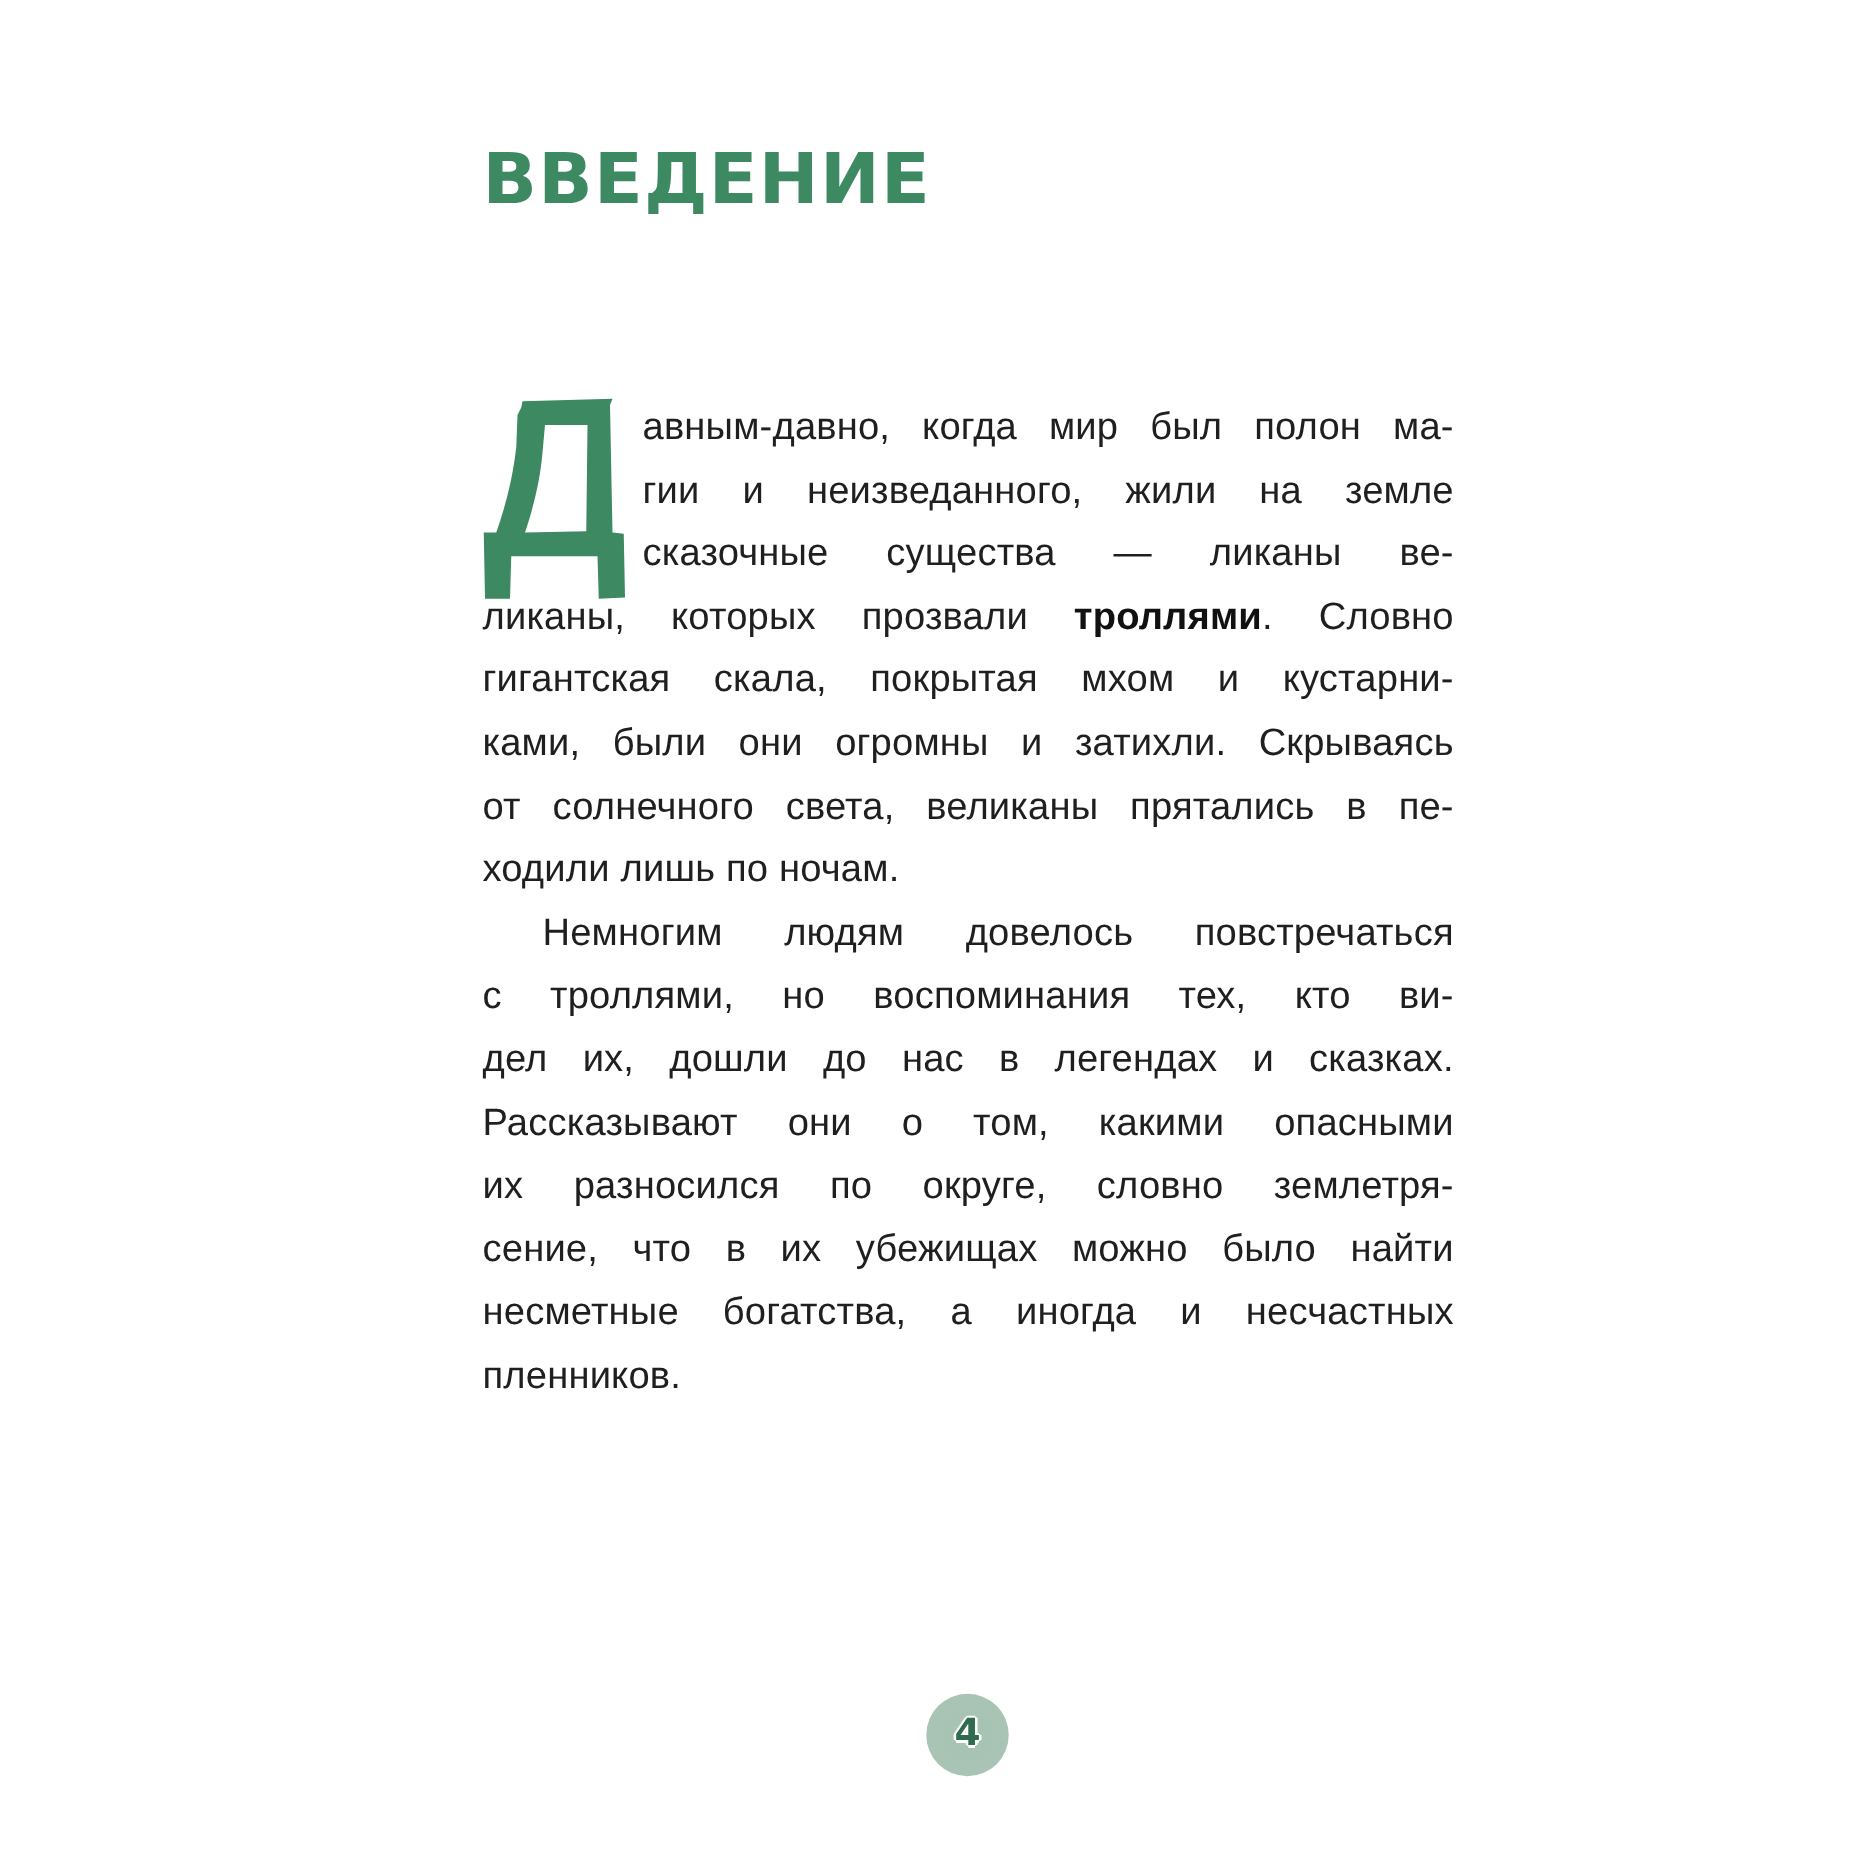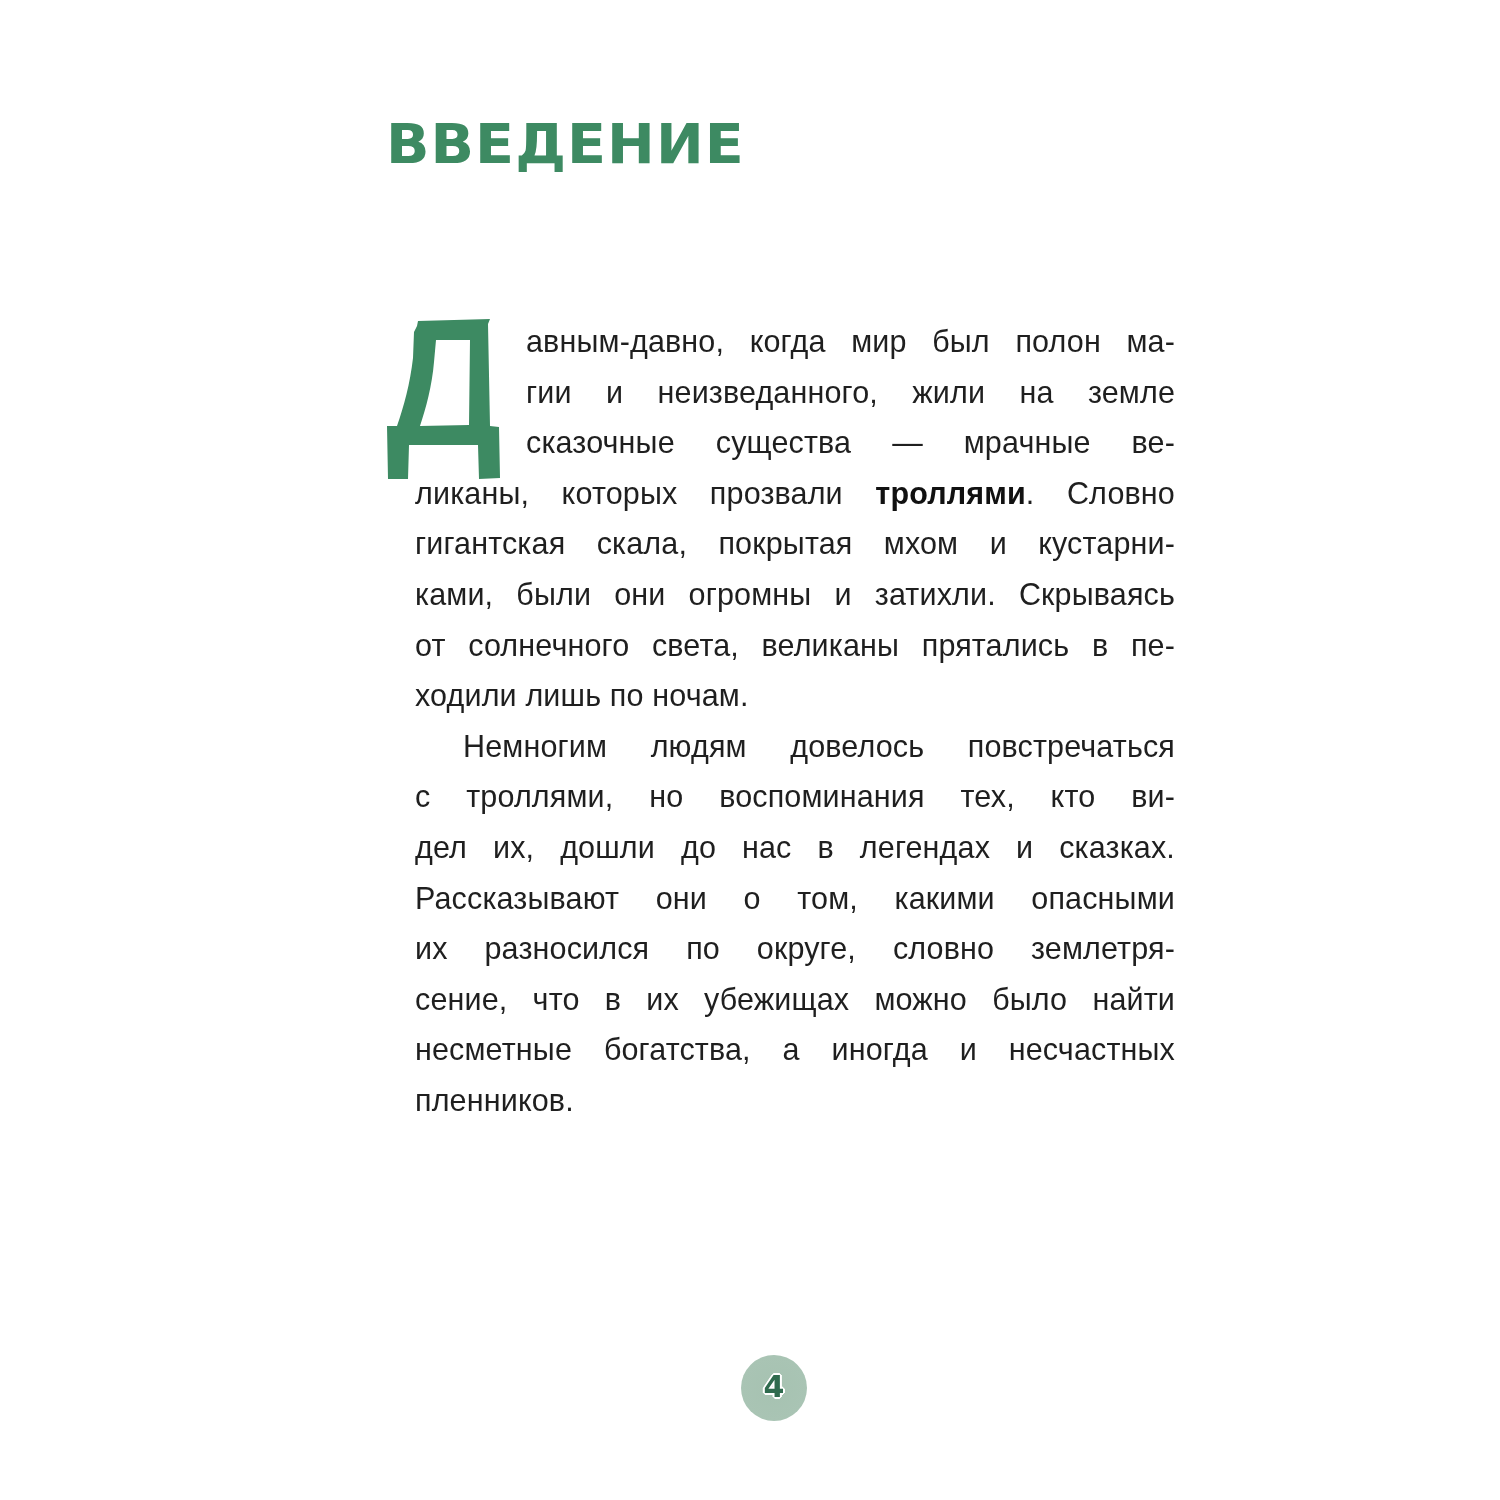--- a/index.html
+++ b/index.html
@@ -29,33 +29,32 @@
       font-weight: bold;
       font-size: 56px;
       letter-spacing: 1px;
       line-height: 64px;
       color: #3d8a62;
       transform: scaleX(1.02);
       transform-origin: left center;
     }
     .text-block {
       position: absolute;
-      left: 398px;
+      left: 386px;
       top: 316px;
       width: 777px;
     }
     .line {
       height: 50.6px;
       line-height: 50.6px;
       font-size: 30.5px;
       white-space: nowrap;
       text-align: justify;
       text-align-last: justify;
       letter-spacing: 0.15px;
-      margin-left: 17px;
     }
     .line.last {
       text-align-last: left;
     }
     .line.indent {
       padding-left: 48px;
     }
     .line.dc {
       margin-left: 128px;
     }
@@ -108,21 +107,21 @@
       L 25 127 L 24 161 L 4 161 L 3 108 L 13 108
       C 20 88, 26 66, 29 40 L 30 14 L 33 8 Z
       M 52 22 L 50 44 C 48 68, 42 90, 36 108 L 85 107 L 86 22 Z" fill-rule="evenodd"></path>
   </svg>
 
   <div class="text-block">
 
     <div class="paragraph">
       <div class="line dc">авным-давно, когда мир был полон ма-</div>
       <div class="line dc">гии и неизведанного, жили на земле</div>
-      <div class="line dc">сказочные существа — мрачные ве-</div>
+      <div class="line dc">сказочные существа — ликаны ве-</div>
       <div class="line"><span>ликаны, которых прозвали </span><span class="bold">троллями</span><span>. Словно</span></div>
       <div class="line">гигантская скала, покрытая мхом и кустарни-</div>
       <div class="line">ками, были они огромны и затихли. Скрываясь</div>
       <div class="line">от солнечного света, великаны прятались в пе-</div>
       <div class="line last">ходили лишь по ночам.</div>
     </div>
 
     <div class="paragraph">
       <div class="line indent">Немногим людям довелось повстречаться</div>
       <div class="line">с троллями, но воспоминания тех, кто ви-</div>

